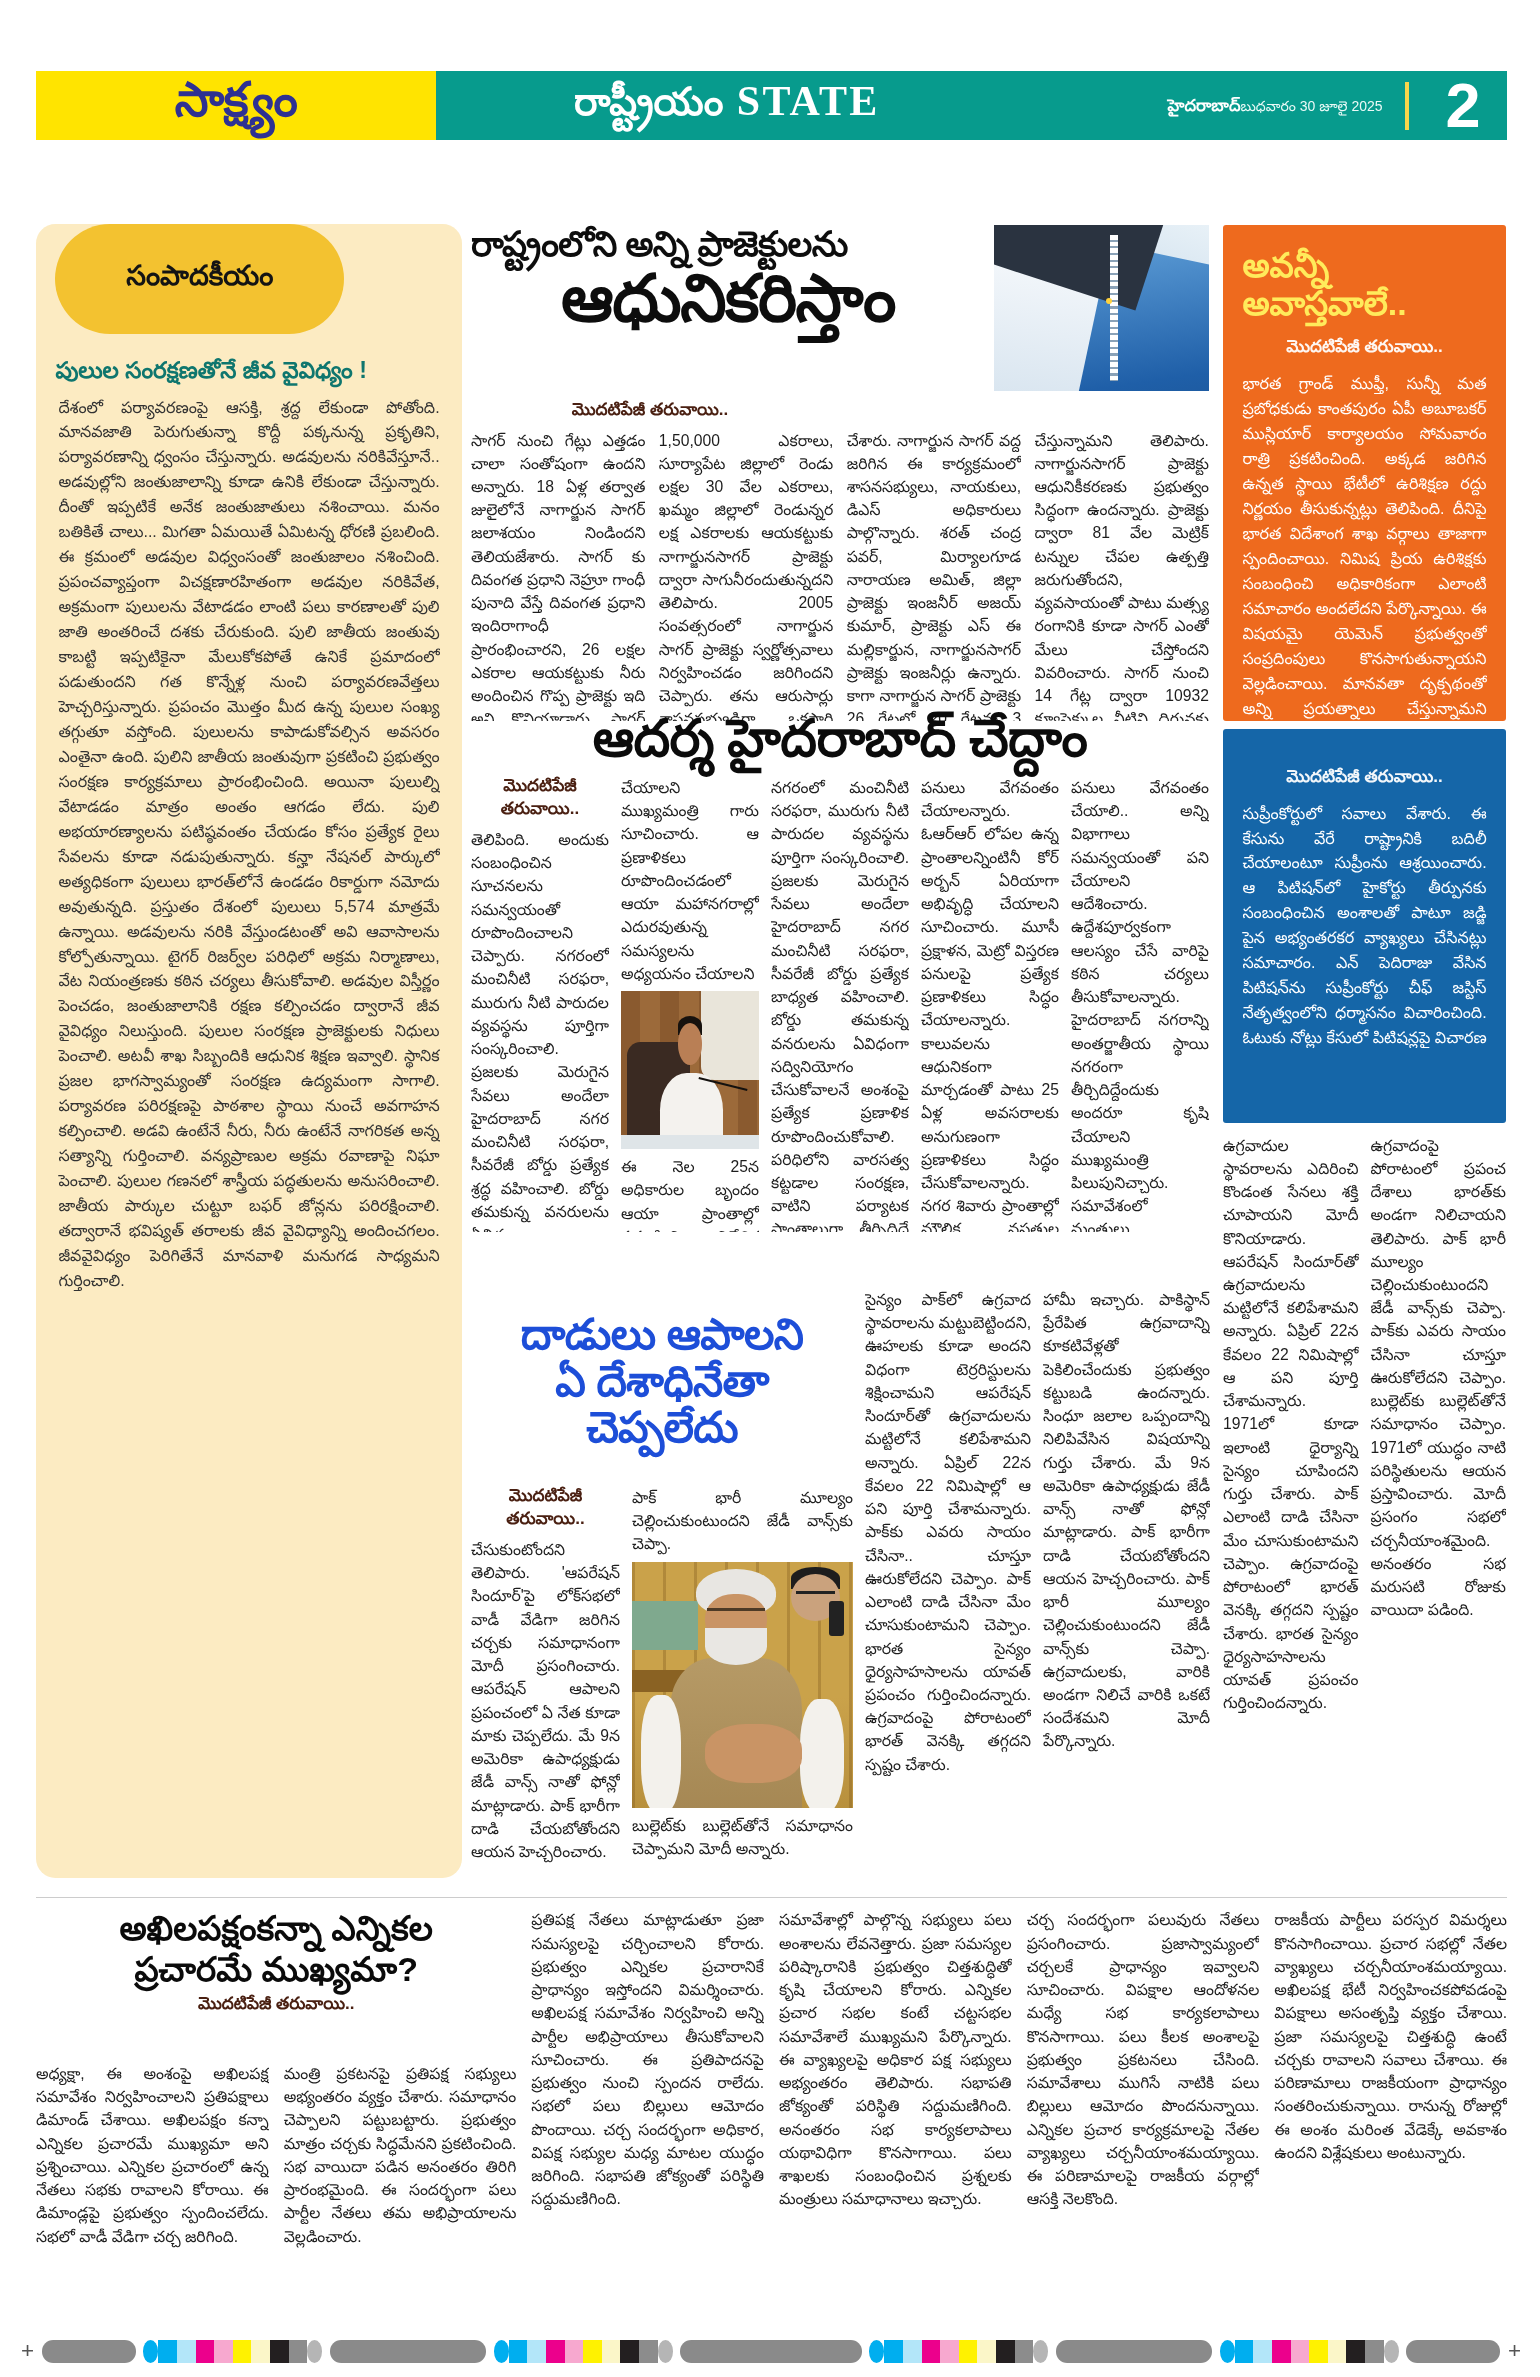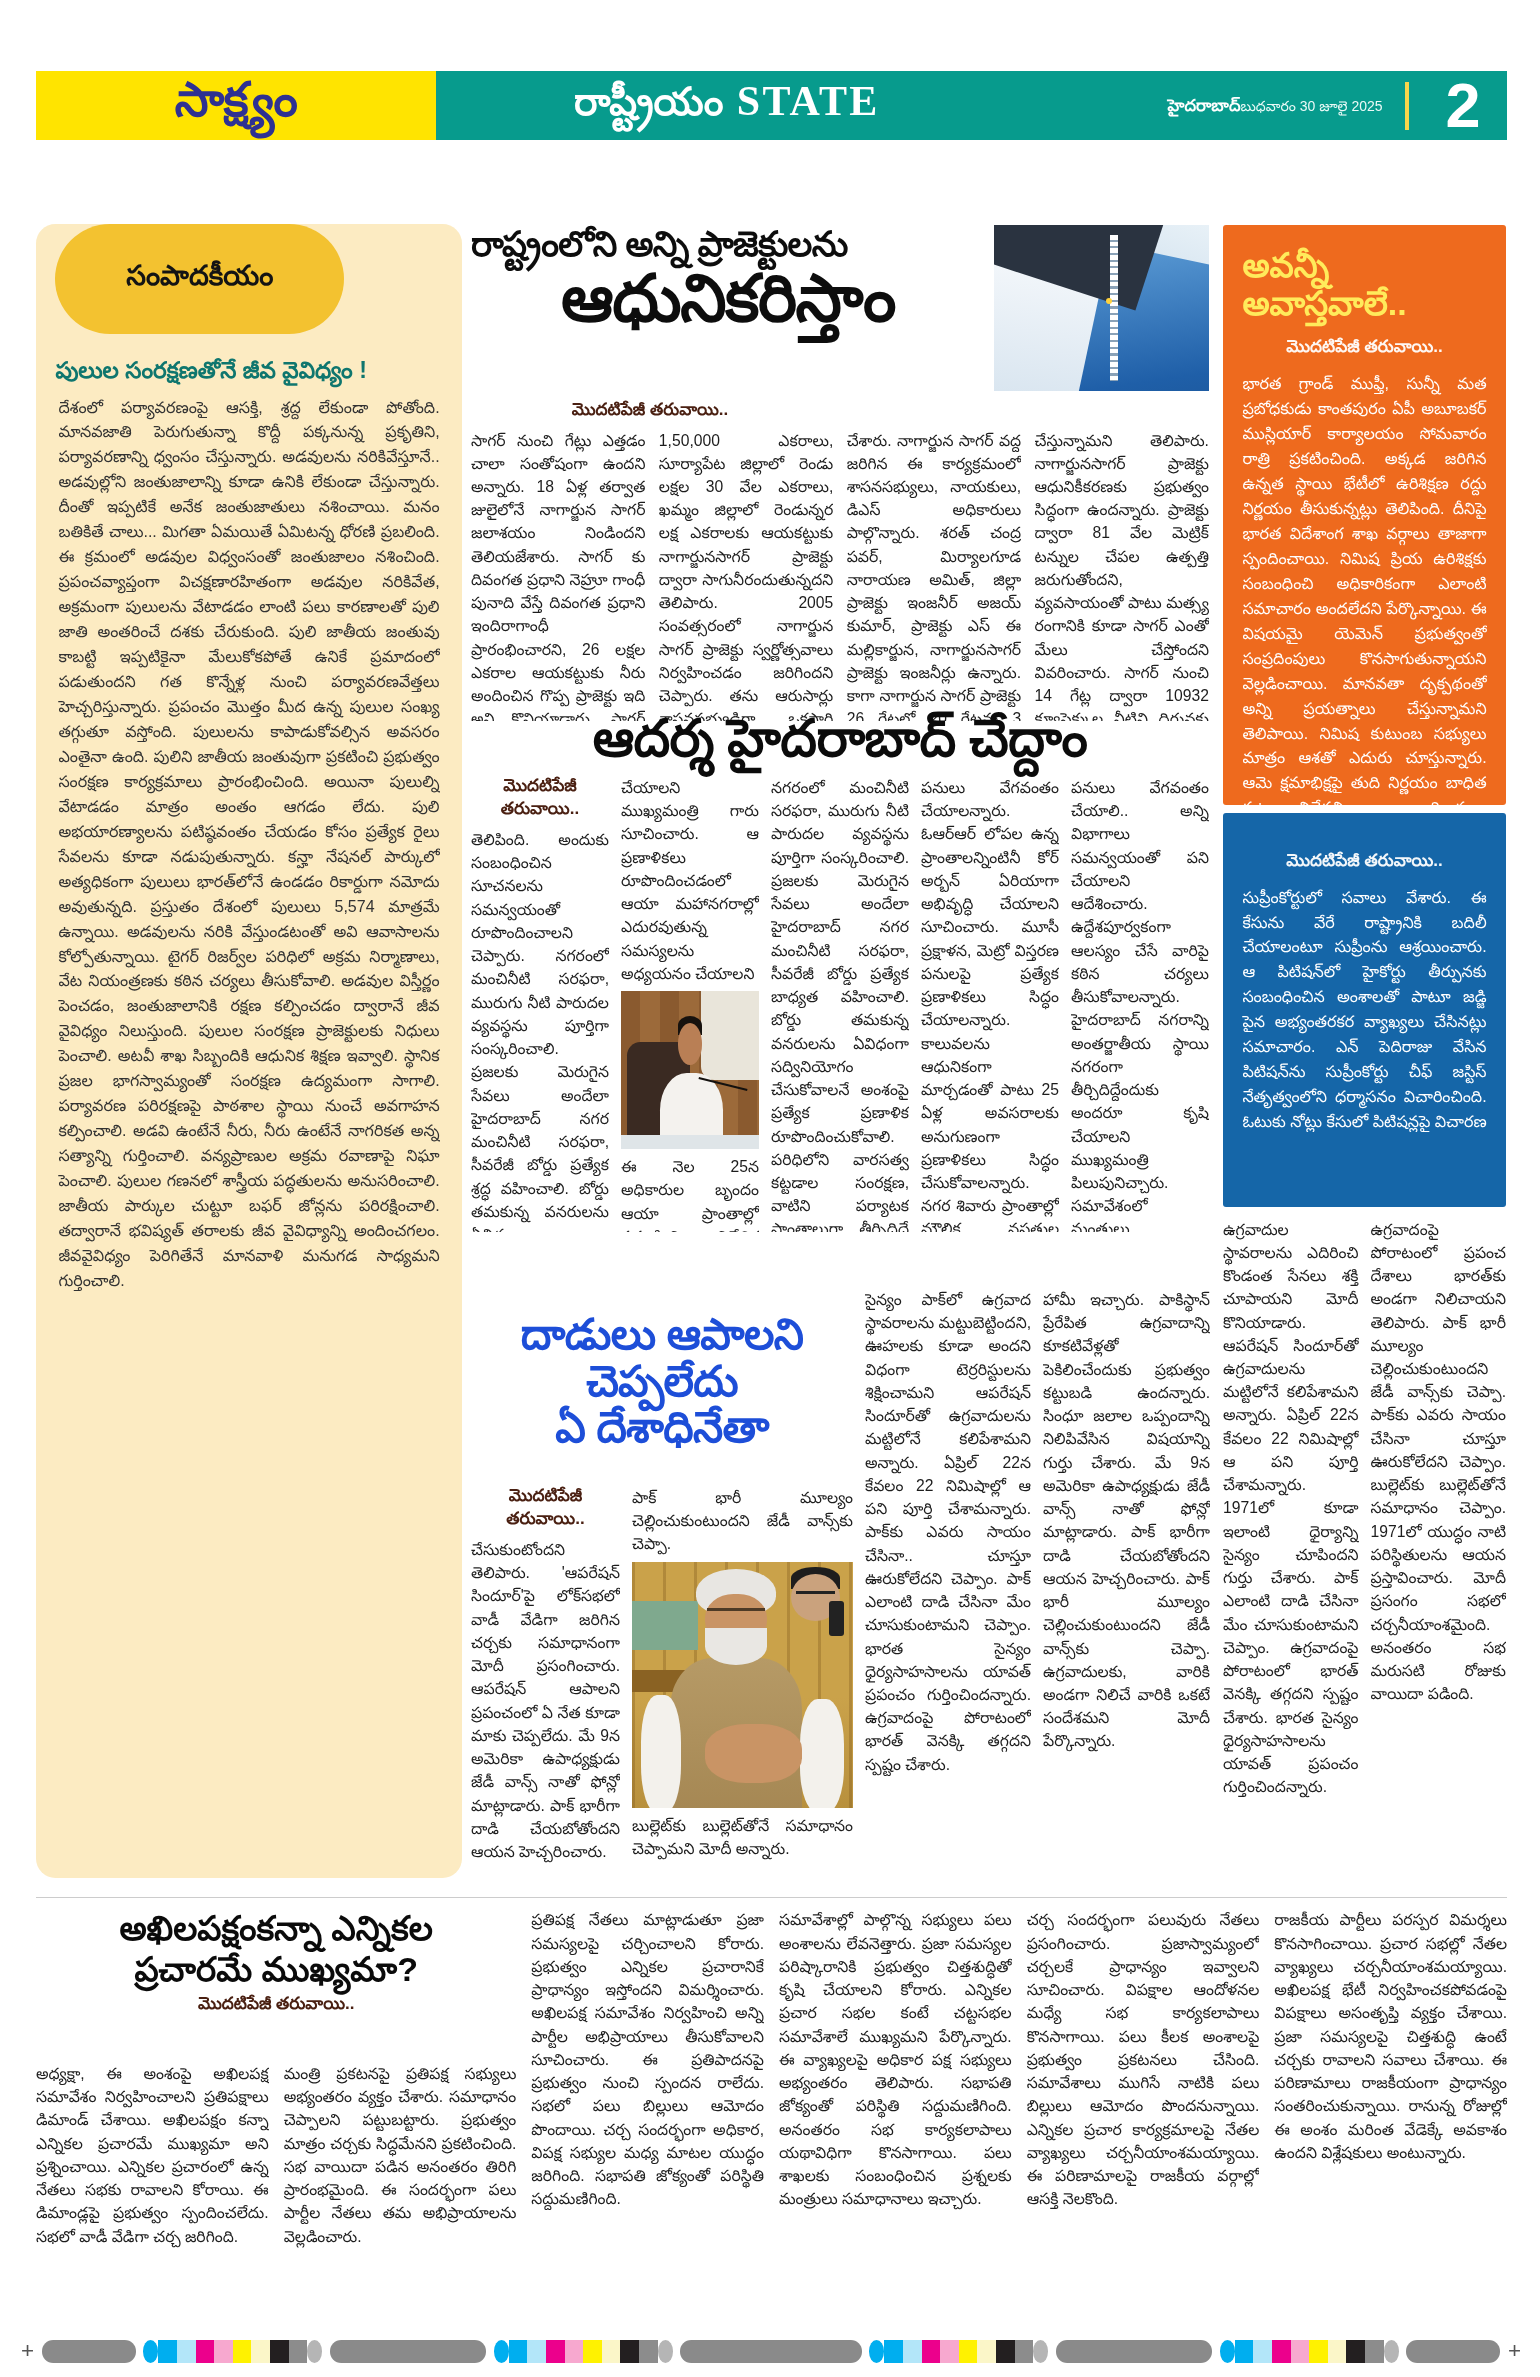--- a/index.html
+++ b/index.html
@@ -89,21 +89,21 @@
   .modi-glasses{position:absolute;left:34%;top:19%;width:26%;height:3px;background:#4d3a26;}
   .modi-beard{position:absolute;left:33%;top:27%;width:28%;height:15%;background:#e9e7e3;border-radius:0 0 50% 50%;}
   .modi-vest{position:absolute;left:17%;top:39%;width:60%;height:64%;background:linear-gradient(180deg,#b69a66,#a58753);border-radius:32% 32% 0 0;}
   .modi-sleeve-l{position:absolute;left:4%;top:54%;width:18%;height:48%;background:#f3f1ec;border-radius:40%;}
   .modi-sleeve-r{position:absolute;right:4%;top:56%;width:20%;height:46%;background:#f3f1ec;border-radius:40%;}
   .modi-hands{position:absolute;left:33%;top:66%;width:44%;height:24%;background:#c99465;border-radius:42%;}
 
   
   .sidebar{position:absolute;left:1223px;top:225px;width:283px;}
   .sb-box{box-sizing:border-box;padding:22.4px 19.4px;border-radius:3px;overflow:hidden;}
-  .sb-orange{height:580px;background:#EE6A1E;}
+  .sb-orange{height:496px;background:#EE6A1E;}
   .sb-blue{height:394px;background:#1566A8;margin-top:8.2px;}
   .sb-title{font-size:34px;font-weight:800;line-height:1.1;}
   .sb-orange .sb-title{color:#FFEB5B;}
   .sb-blue .sb-title{color:#F4F32A;}
   .sb-cont{color:#ffffff;opacity:.95;text-align:center;font-weight:700;font-size:17px;margin:15px 0 12px;}
   .sb-body{color:#ffffff;font-size:16px;line-height:1.56;text-align:justify;overflow:hidden;}
   .sb-orange .sb-body{height:462px;}
   .sb-blue .sb-body{height:246px;}
   .sb-tail{display:flex;gap:12px;margin-top:10.4px;}
   .sb-tail .colTxt{flex:1;height:580px;}
@@ -205,22 +205,22 @@
       </div>
       <div class="col colTxt">నగరంలో మంచినీటి సరఫరా, మురుగు నీటి పారుదల వ్యవస్థను పూర్తిగా సంస్కరించాలి. ప్రజలకు మెరుగైన సేవలు అందేలా హైదరాబాద్ నగర మంచినీటి సరఫరా, సీవరేజీ బోర్డు ప్రత్యేక బాధ్యత వహించాలి. బోర్డు తమకున్న వనరులను ఏవిధంగా సద్వినియోగం చేసుకోవాలనే అంశంపై ప్రత్యేక ప్రణాళిక రూపొందించుకోవాలి. పరిధిలోని వారసత్వ కట్టడాల సంరక్షణ, వాటిని పర్యాటక ప్రాంతాలుగా తీర్చిదిద్దే పనులు చేపట్టాలి. ఔటర్ నుంచి నగరం లోపలి ప్రాంతాలకు మెరుగైన రవాణా సదుపాయాలు కల్పించాలి.</div>
       <div class="col colTxt">పనులు వేగవంతం చేయాలన్నారు. ఓఆర్ఆర్ లోపల ఉన్న ప్రాంతాలన్నింటినీ కోర్ అర్బన్ ఏరియాగా అభివృద్ధి చేయాలని సూచించారు. మూసీ ప్రక్షాళన, మెట్రో విస్తరణ పనులపై ప్రత్యేక ప్రణాళికలు సిద్ధం చేయాలన్నారు. కాలువలను ఆధునికంగా మార్చడంతో పాటు 25 ఏళ్ల అవసరాలకు అనుగుణంగా ప్రణాళికలు సిద్ధం చేసుకోవాలన్నారు. నగర శివారు ప్రాంతాల్లో మౌలిక వసతుల కల్పనకు నిధులు కేటాయించాలన్నారు.</div>
       <div class="col colTxt">పనులు వేగవంతం చేయాలి.. అన్ని విభాగాలు సమన్వయంతో పని చేయాలని ఆదేశించారు. ఉద్దేశపూర్వకంగా ఆలస్యం చేసే వారిపై కఠిన చర్యలు తీసుకోవాలన్నారు. హైదరాబాద్ నగరాన్ని అంతర్జాతీయ స్థాయి నగరంగా తీర్చిదిద్దేందుకు అందరూ కృషి చేయాలని ముఖ్యమంత్రి పిలుపునిచ్చారు. సమావేశంలో మంత్రులు, ఉన్నతాధికారులు పాల్గొన్నారు.</div>
     </div>
   </div>
 
   <div class="a3">
     <div class="a3-head">
       <div>దాడులు ఆపాలని</div>
+      <div>ఏ దేశాధినేతా</div>
       <div>చెప్పలేదు</div>
-      <div>ఏ దేశాధినేతా</div>
     </div>
     <div class="a3-c1">
       <div class="cont">మొదటిపేజీ తరువాయి..</div>
       <div class="colTxt">చేసుకుంటోందని తెలిపారు. 'ఆపరేషన్ సిందూర్'పై లోక్‌సభలో వాడీ వేడిగా జరిగిన చర్చకు సమాధానంగా మోదీ ప్రసంగించారు. ఆపరేషన్ ఆపాలని ప్రపంచంలో ఏ నేత కూడా మాకు చెప్పలేదు. మే 9న అమెరికా ఉపాధ్యక్షుడు జేడీ వాన్స్ నాతో ఫోన్లో మాట్లాడారు. పాక్ భారీగా దాడి చేయబోతోందని ఆయన హెచ్చరించారు.</div>
     </div>
     <div class="a3-c2">
       <div class="colTxt">పాక్ భారీ మూల్యం చెల్లించుకుంటుందని జేడీ వాన్స్‌కు చెప్పా.</div>
       <div class="photo-modi" title="లోక్‌సభలో ప్రసంగిస్తున్న ప్రధాని మోదీ">
         <div class="wood-slats"></div>
         <div class="seat-green"></div>

